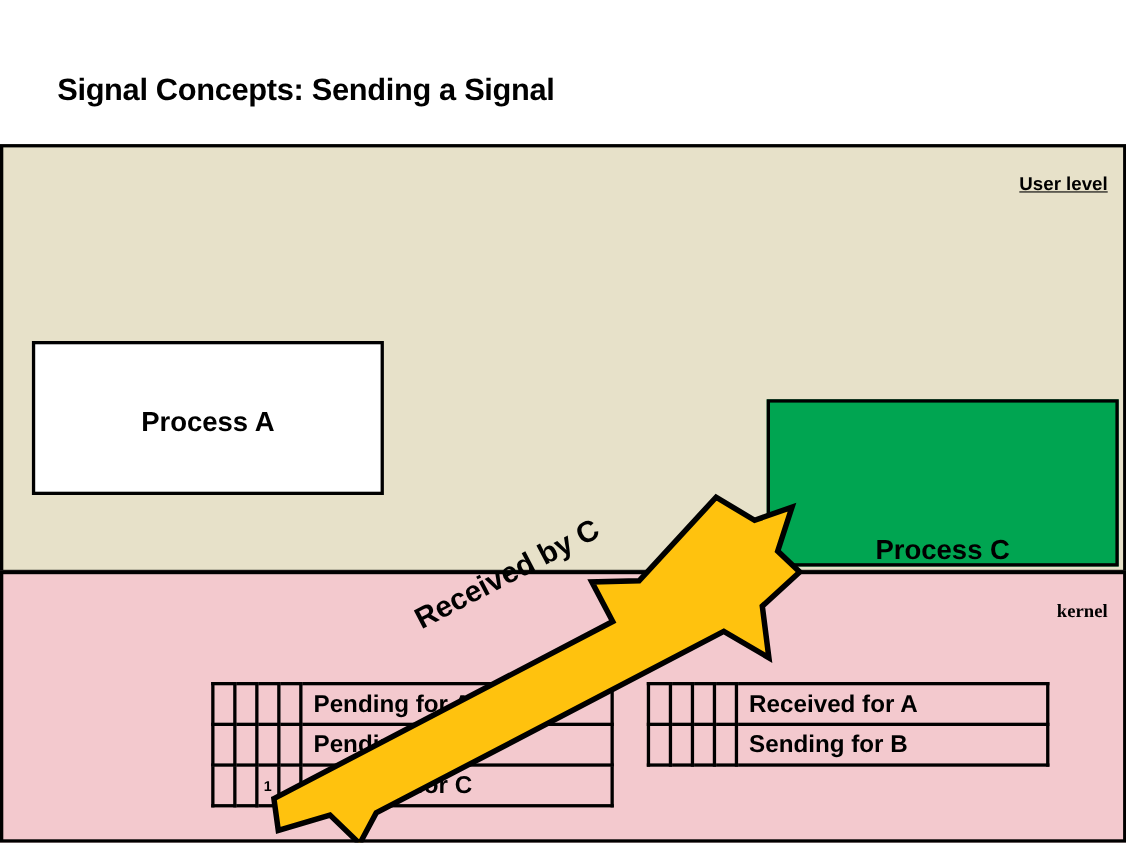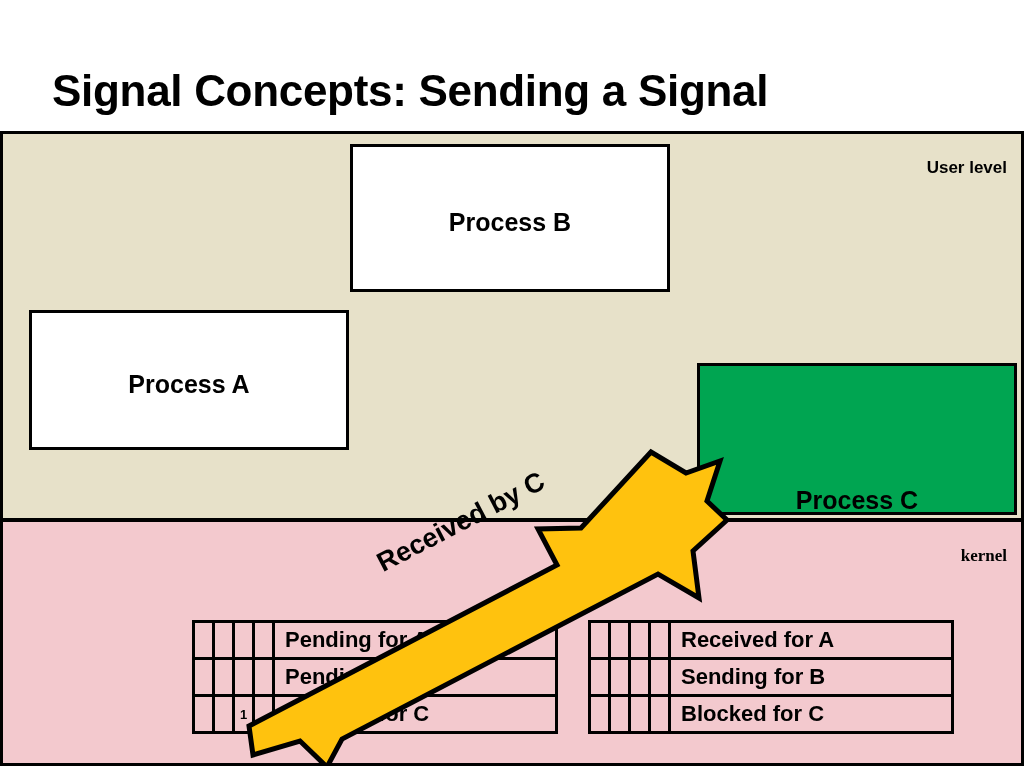--- a/index.html
+++ b/index.html
@@ -13,21 +13,21 @@
     position: relative;
     overflow: hidden;
     font-family: "Liberation Sans", sans-serif;
   }
 
   
   #slide-title {
     position: absolute;
     left: 52px;
     top: 66px;
-    font-size: 44px;
+    font-size: 28px;
     font-weight: bold;
     color: #000000;
     letter-spacing: -0.3px;
     white-space: nowrap;
   }
 
   
   #diagram {
     position: absolute;
     left: 0px;
@@ -56,21 +56,21 @@
     font-family: Liberation Serif, serif;
   }
 
   .zone-label {
     position: absolute;
     font-size: 17px;
     font-weight: bold;
     color: #000000;
     white-space: nowrap;
   }
-  #user-level-label { right: 14px; top: 24px; }
+  #user-level-label { right: 14px; top: 24px; text-decoration: underline; }
   #kernel-label     { right: 14px; top: 24px; }
 
   
   .process-box {
     position: absolute;
     box-sizing: border-box;
     border: 3px solid #000000;
     display: flex;
     align-items: center;
     justify-content: center;
@@ -166,23 +166,20 @@
 </head>
 <body>
 
 <div id="slide-title">Signal Concepts: Sending a Signal</div>
 
 <div id="diagram">
 
   <div class="panel" id="user-level-panel">
     <div class="zone-label" id="user-level-label">User level</div>
 
-    <div class="process-box" id="process-b-box">
-      <span class="process-label">Process B</span>
-    </div>
 
     <div class="process-box" id="process-a-box">
       <span class="process-label">Process A</span>
     </div>
 
     <div class="process-box" id="process-c-box">
       <span class="process-label">Process C</span>
     </div>
   </div>
 
@@ -224,27 +221,20 @@
         <td class="bit-cell"></td>
         <td class="bit-cell"></td>
         <td class="name-cell">Received for A</td>
       </tr>
       <tr>
         <td class="bit-cell"></td>
         <td class="bit-cell"></td>
         <td class="bit-cell"></td>
         <td class="bit-cell"></td>
         <td class="name-cell">Sending for B</td>
-      </tr>
-      <tr>
-        <td class="bit-cell"></td>
-        <td class="bit-cell"></td>
-        <td class="bit-cell"></td>
-        <td class="bit-cell"></td>
-        <td class="name-cell">Blocked for C</td>
       </tr>
     </tbody>
   </table>
 
 </div>
 
 <div id="signal-arrow">
   <svg width="1024" height="635" viewBox="0 0 1024 635">
     <polygon points="249,595 557,434 538,398 581,397 651,321 686,342 720,330 707,370 727,389 693,420 699,467 658,443 342,608 327,636 300,610 253,624" fill="#ffc20e" stroke="#000000" stroke-width="5" stroke-linejoin="miter"></polygon>
   </svg>

